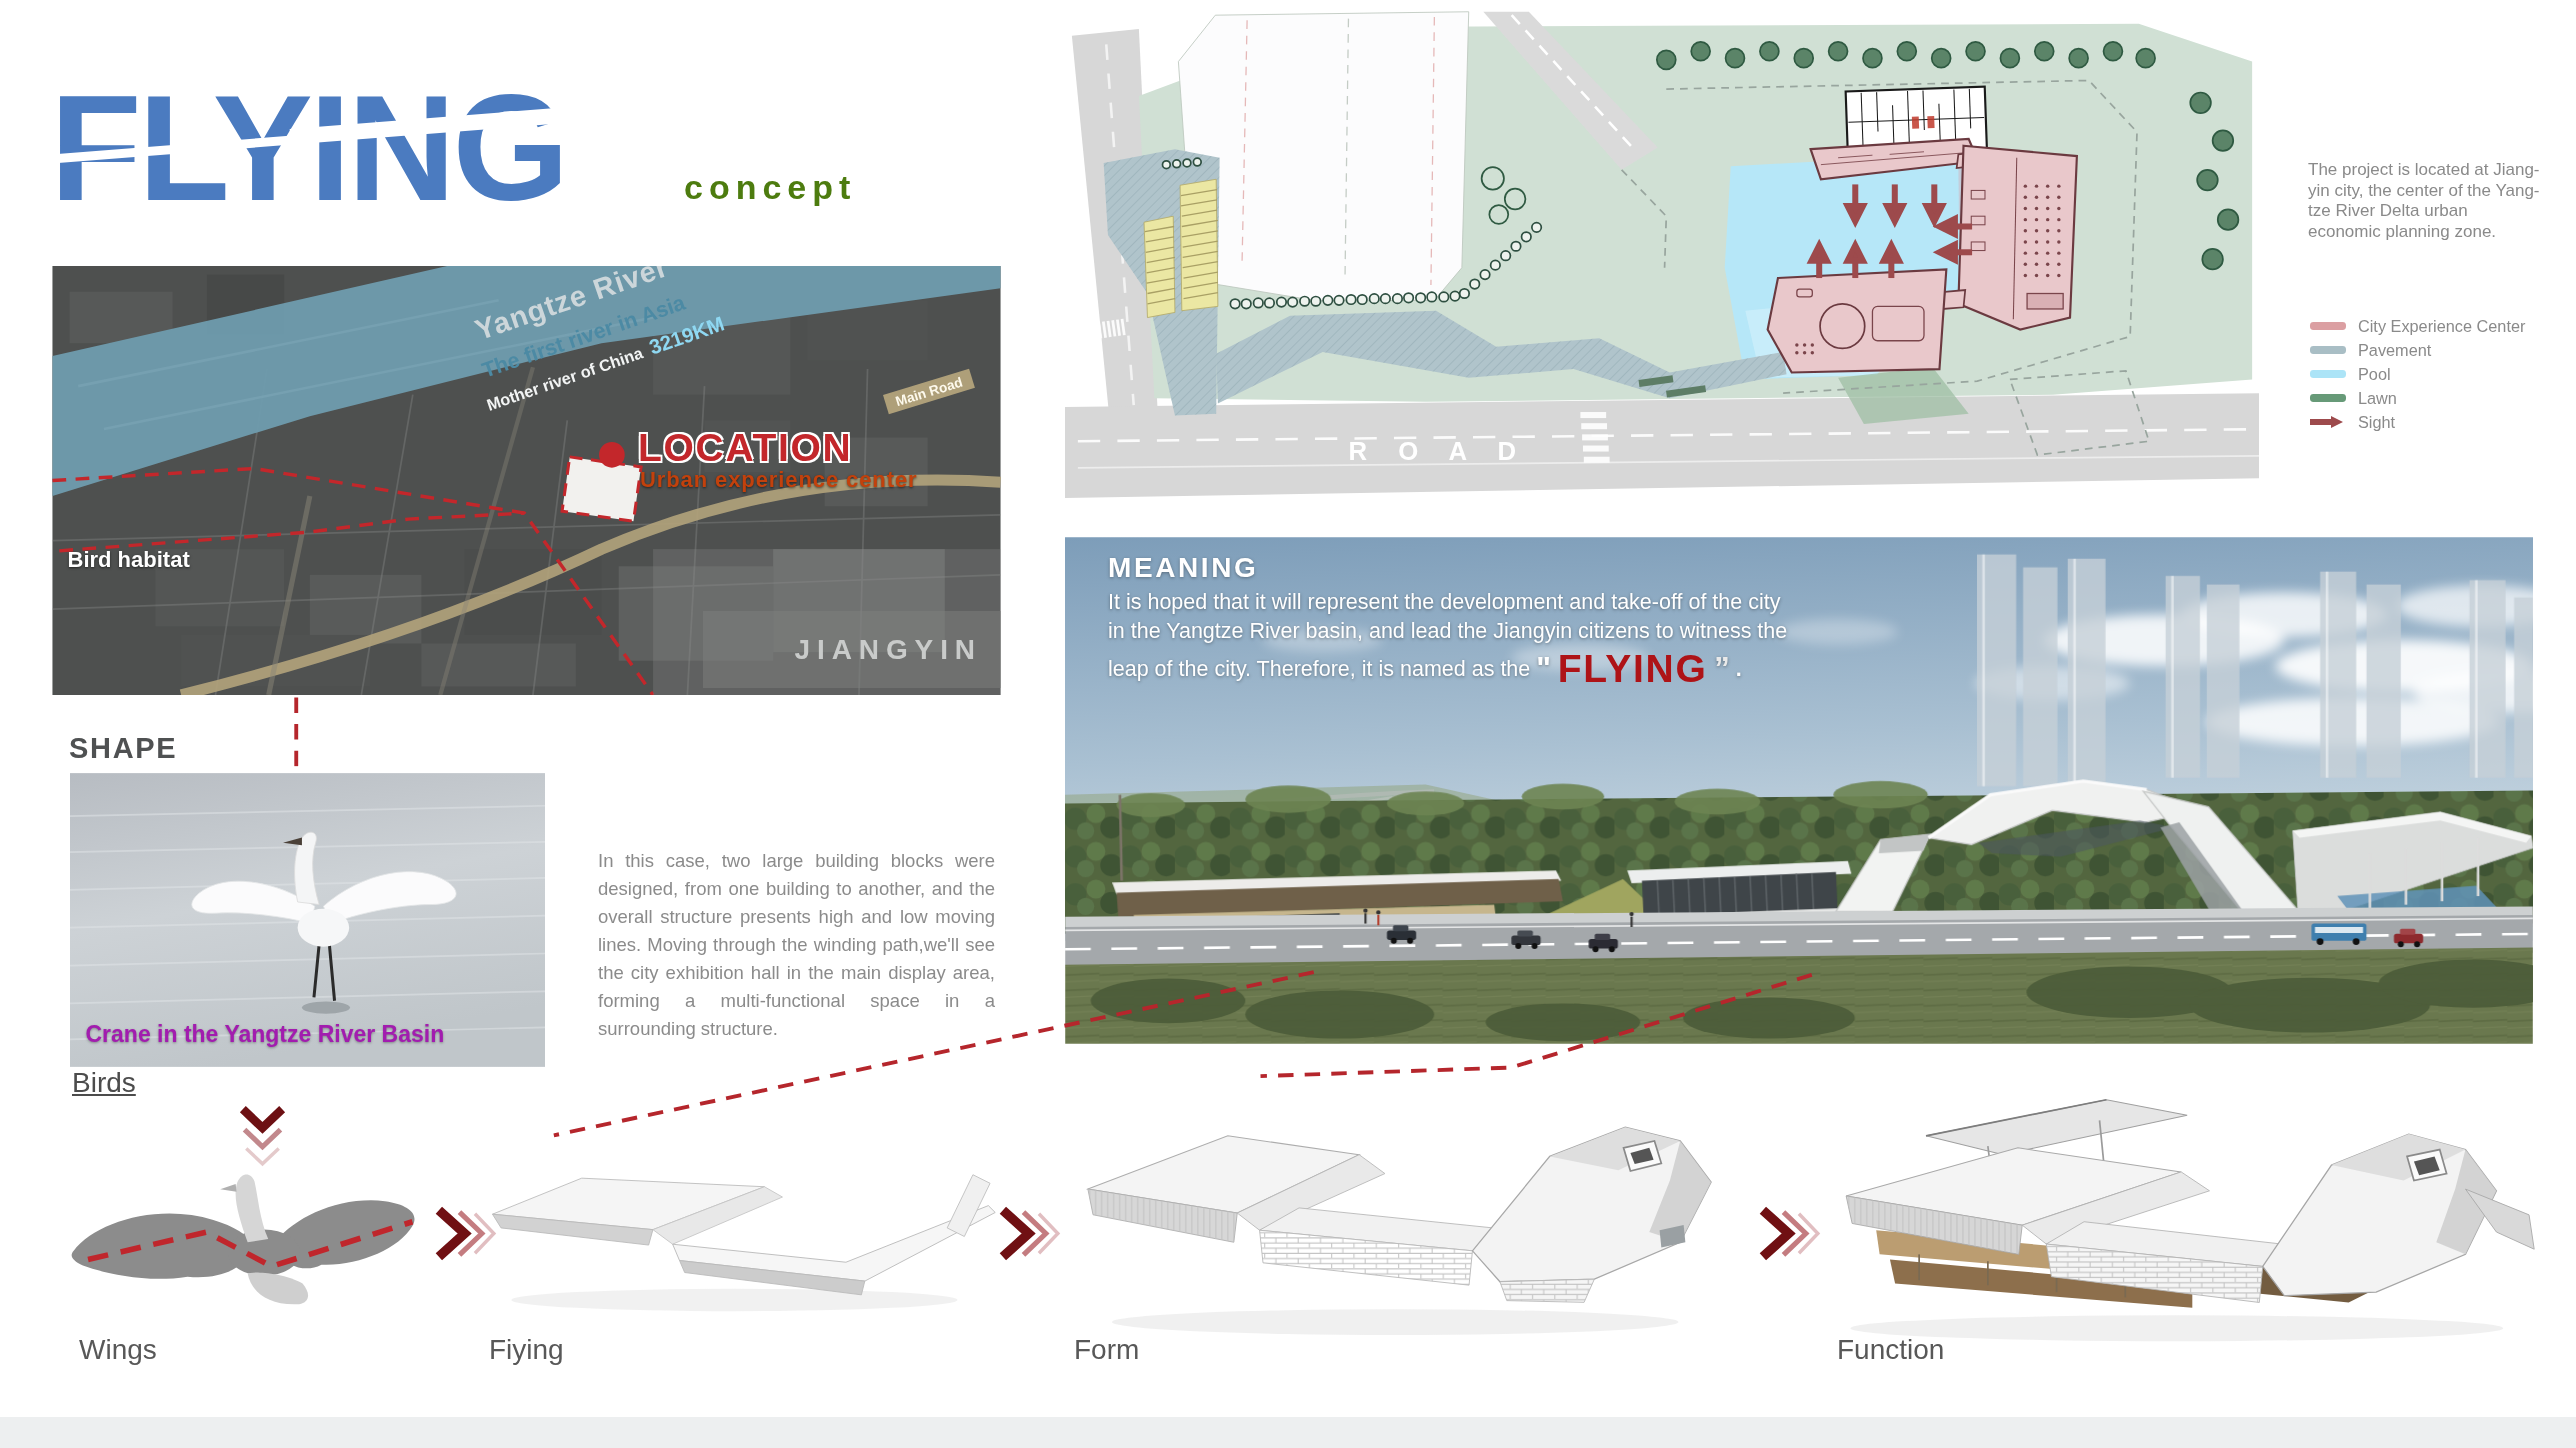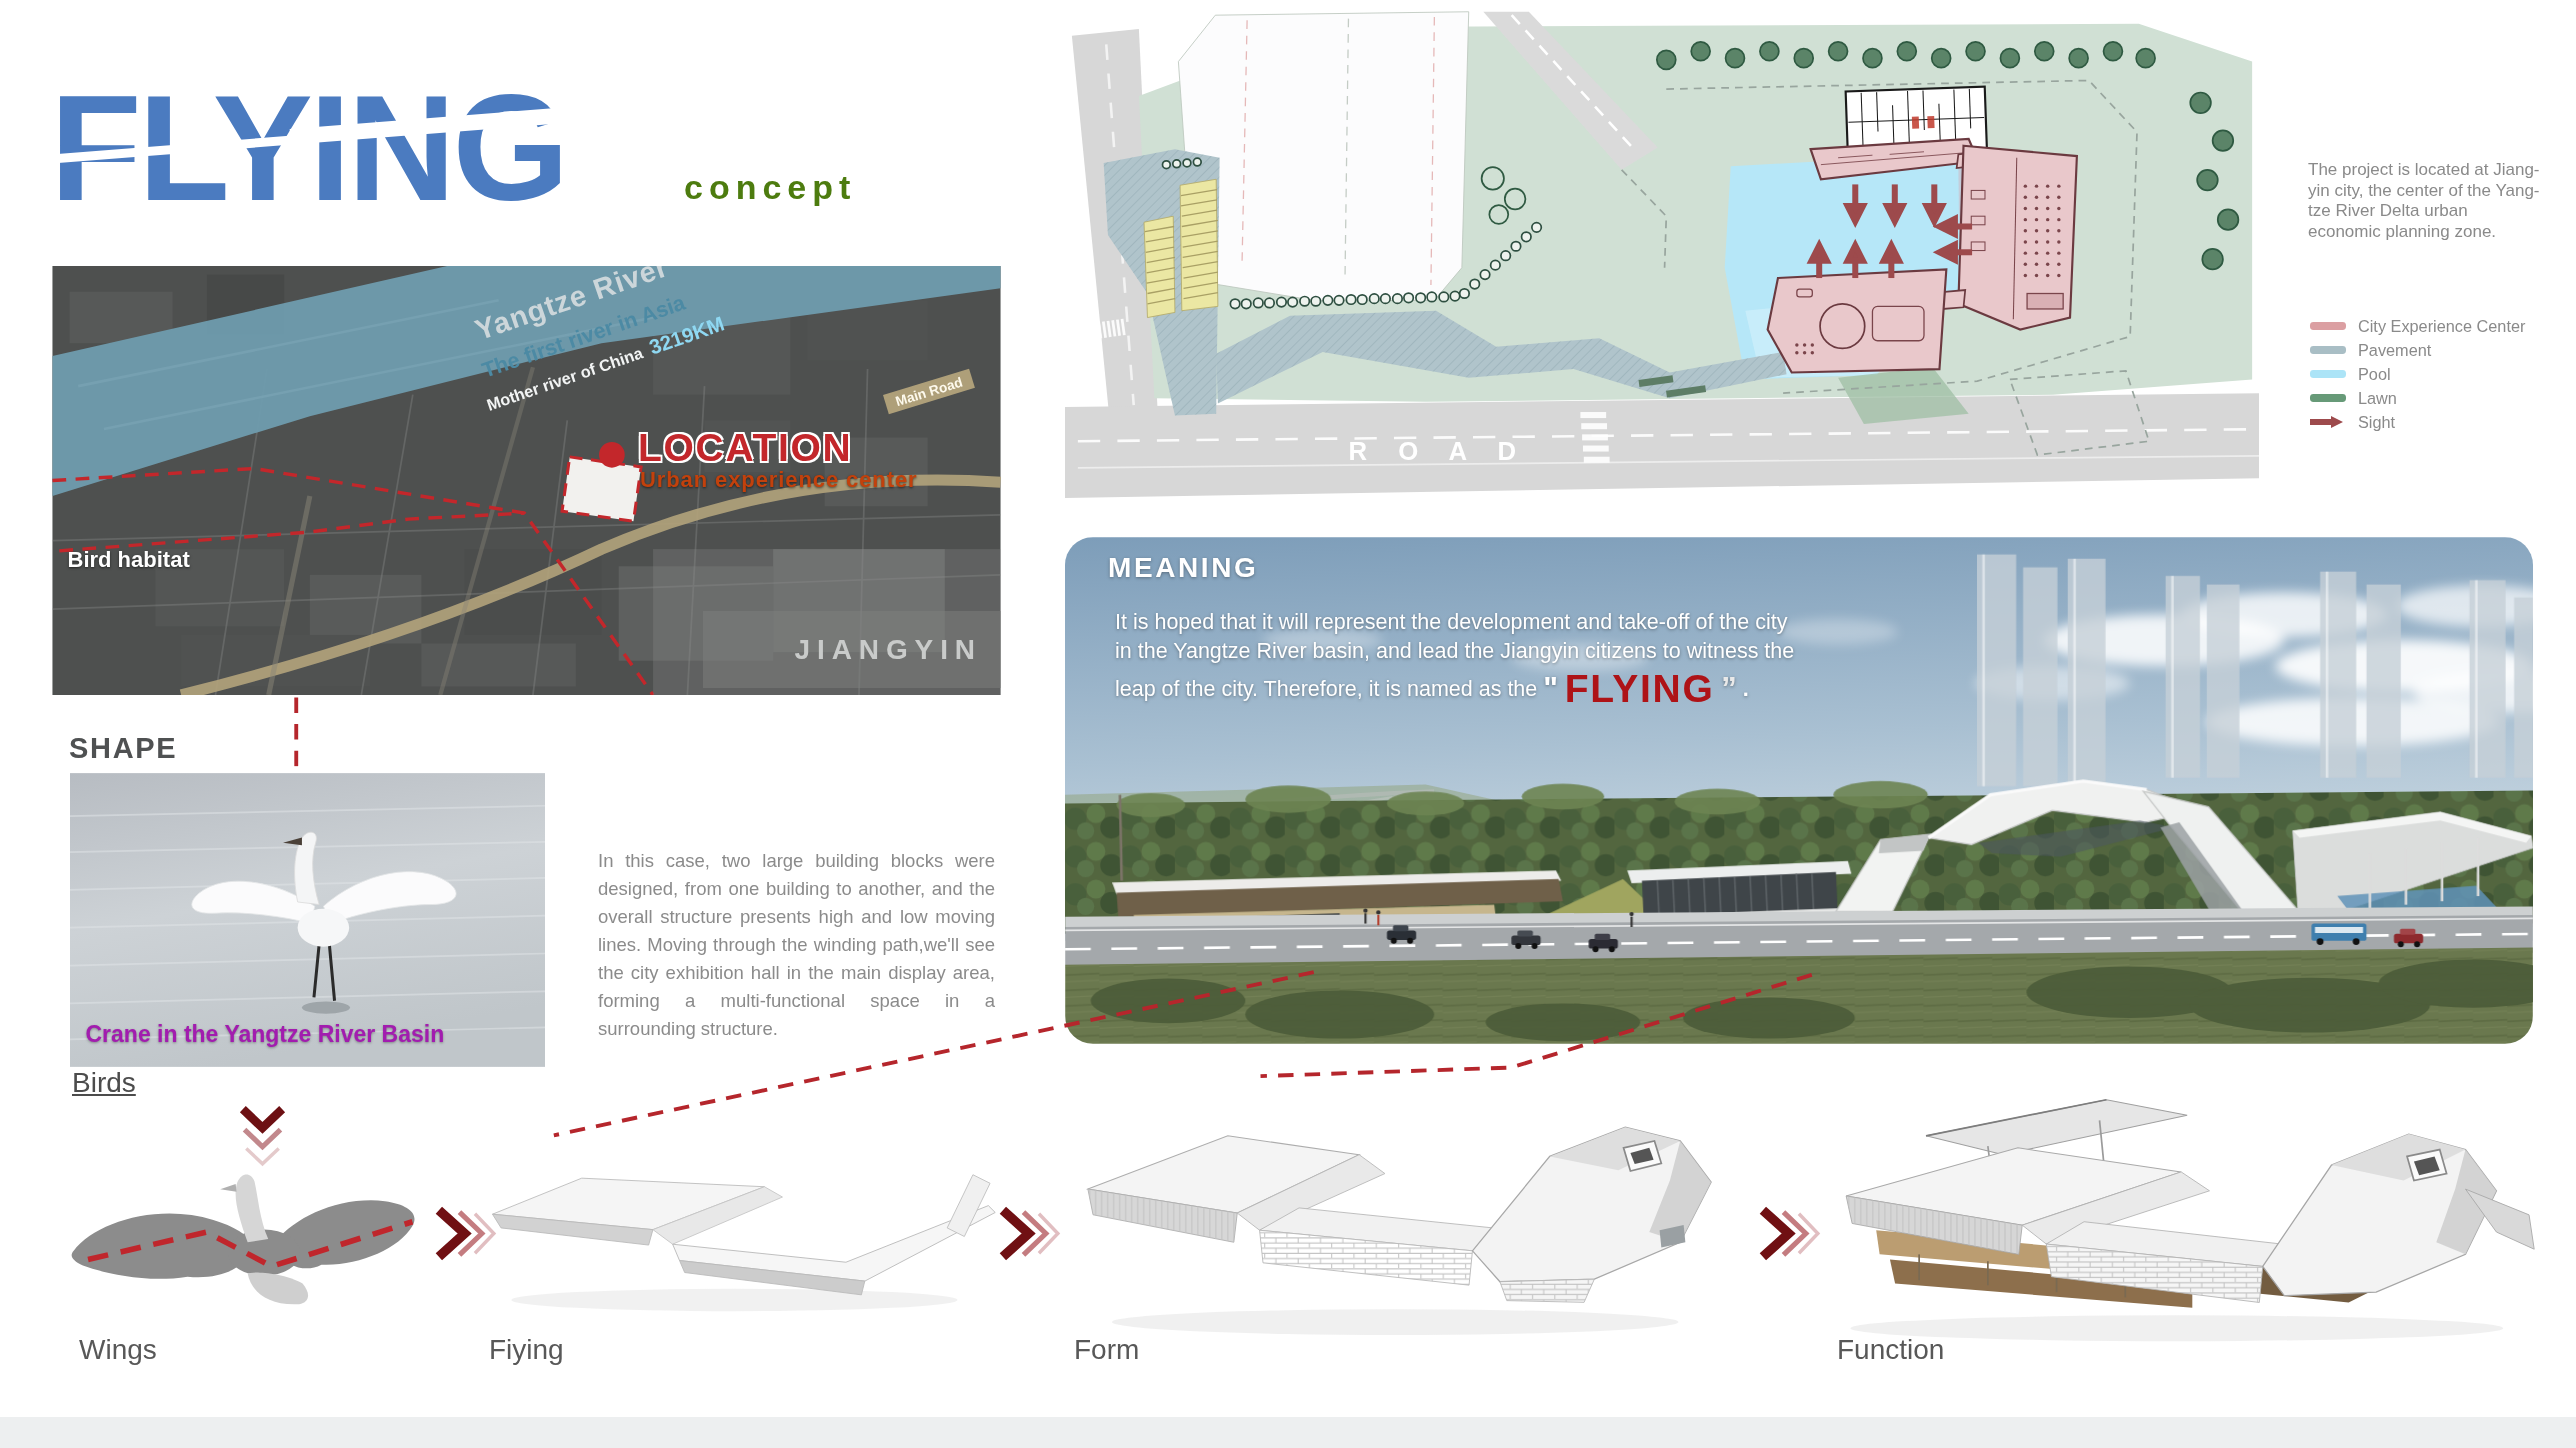--- a/index.html
+++ b/index.html
@@ -46,25 +46,25 @@
   .plan-desc{position:absolute;left:2308px;top:160px;width:237px;font-size:17px;color:#8a8a8a;line-height:20.6px;}
   .legend{position:absolute;left:2310px;top:314px;width:258px;}
   .legend-row{display:flex;align-items:center;height:24px;}
   .legend-swatch{width:36px;height:7.7px;border-radius:3.4px;margin-right:12px;flex:0 0 auto;}
   .legend-label{font-size:16.3px;color:#8a8a8a;}
   .legend-arrow{width:36px;margin-right:12px;display:flex;align-items:center;flex:0 0 auto;}
   .legend-arrow .line{width:20.6px;height:5.2px;}
   .legend-arrow .head{width:0;height:0;border-top:6.9px solid transparent;
                       border-bottom:6.9px solid transparent;border-left:12px solid #9d4a4c;}
   
-  .render{position:absolute;left:1065px;top:537px;width:1468px;height:507px;overflow:hidden;border-radius:28px;}
+  .render{position:absolute;left:1065px;top:537px;width:1468px;height:507px;overflow:hidden;}
   .meaning-heading{position:absolute;left:43px;top:14.6px;font-size:28px;font-weight:800;
                    letter-spacing:2.6px;color:#ffffff;text-shadow:0 0.9px 3.4px rgba(0,0,0,.35);}
-  .meaning-line{position:absolute;left:50px;font-size:21.5px;color:#ffffff;
-                text-shadow:0 0.9px 3.4px rgba(0,0,0,.4);white-space:nowrap;margin-top:20px;}
+  .meaning-line{position:absolute;left:43px;font-size:21.5px;color:#ffffff;
+                text-shadow:0 0.9px 3.4px rgba(0,0,0,.4);white-space:nowrap;}
   .m1{top:53px;} .m2{top:82px;} .m3{top:110px;}
   .quote{font-size:31px;font-weight:800;vertical-align:-3.4px;}
   .quote-close{color:#e9e9e9;}
   .flying-red{font-size:39px;font-weight:800;color:#ae1317;letter-spacing:1.7px;
               vertical-align:-6px;margin:0 6.9px;text-shadow:none;}
   
   .step-label{position:absolute;font-size:28px;color:#585858;}
   .bottom-strip{position:absolute;left:0;top:1417px;width:2576px;height:32px;background:#edeff0;}
   svg text{font-family:"Liberation Sans",sans-serif;}
 </style>

